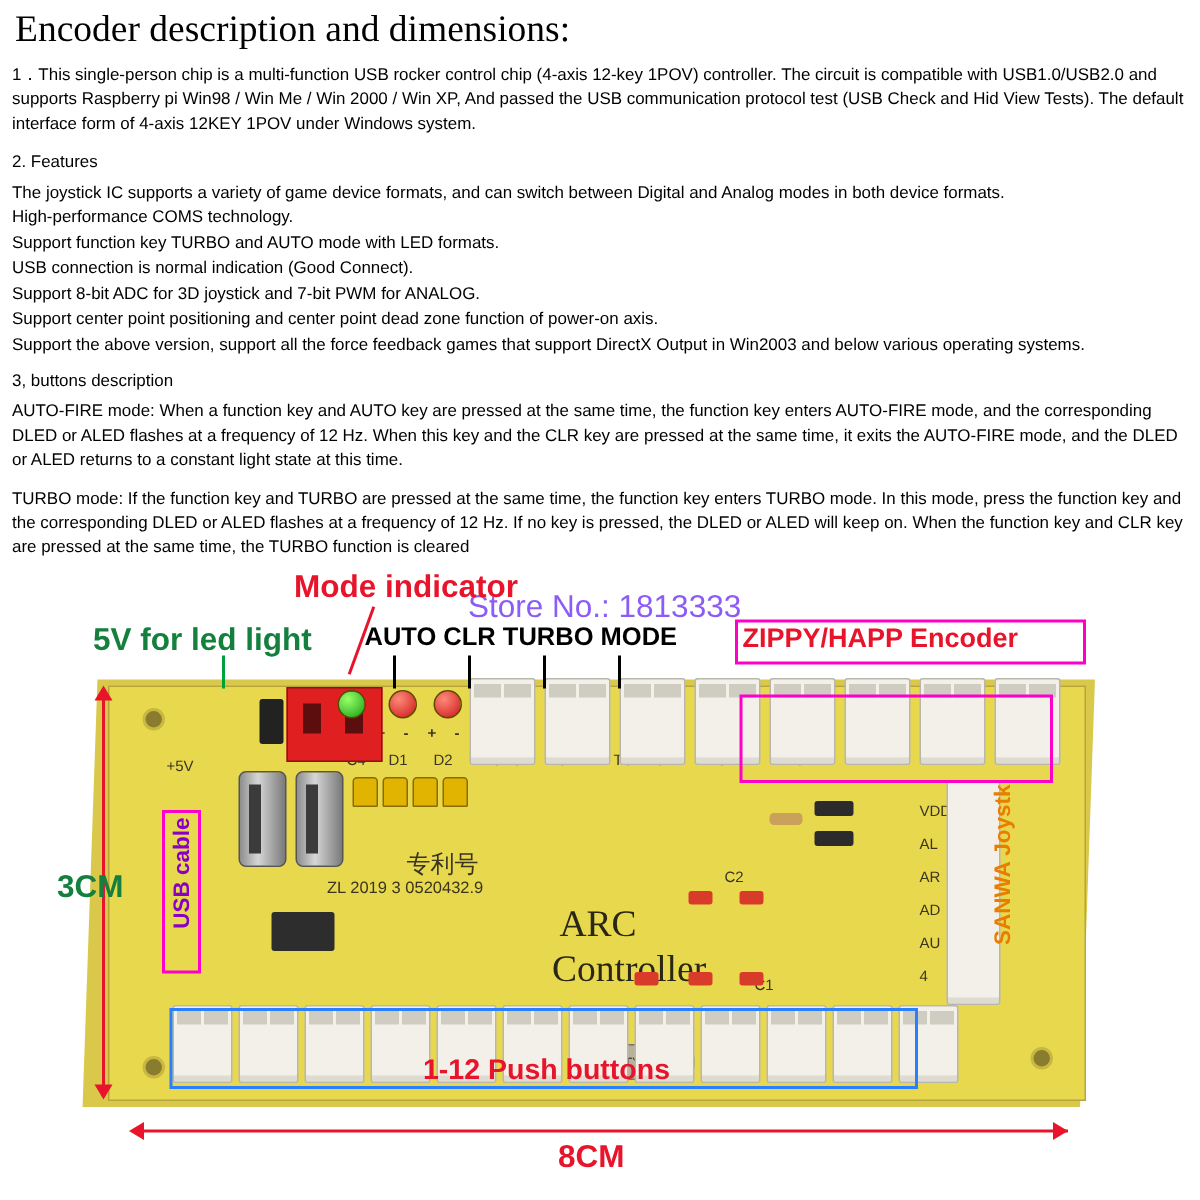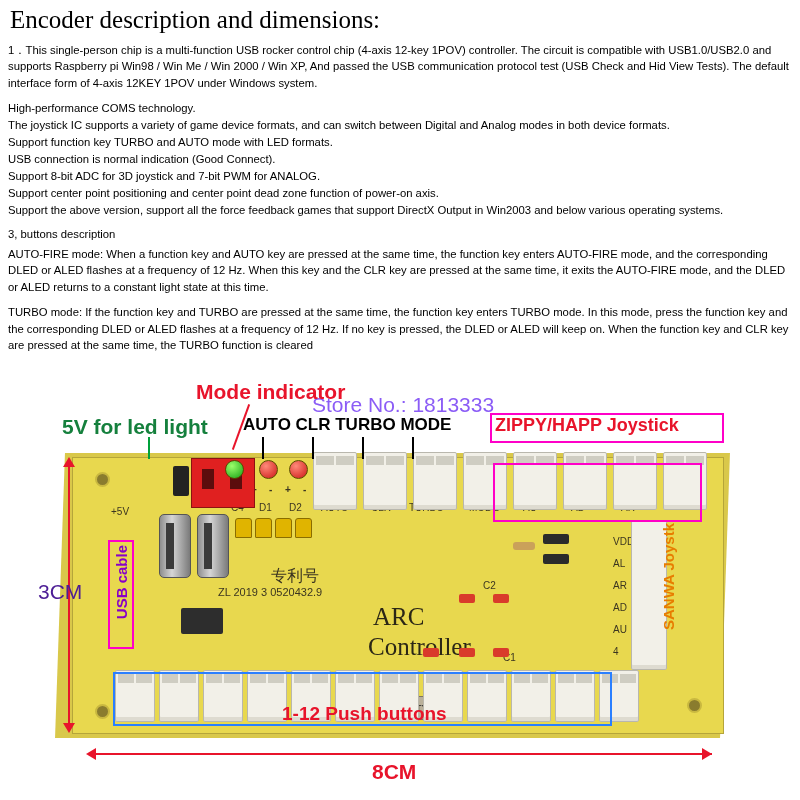--- a/index.html
+++ b/index.html
@@ -127,23 +127,23 @@
     left: 660px; top: 148px;
     color: #e87d00;
     font-size: 15px;
     font-weight: bold;
     writing-mode: vertical-rl;
     transform: rotate(180deg);
   }
   .anno-3cm {
     position: absolute;
     left: 38px; top: 205px;
-    color: #4c1d95;
+    color: #15803d;
     font-size: 21px;
-    font-weight: normal;
+    font-weight: bold;
   }
   .anno-8cm {
     position: absolute;
     left: 372px; top: 385px;
     color: #e8142b;
     font-size: 21px;
     font-weight: bold;
   }
   .anno-push {
     position: absolute;
@@ -367,23 +367,24 @@
 </style>
 </head>
 <body>
 
 <div class="page">
 
   <div class="doc">
     <h1>Encoder description and dimensions:</h1>
     <p class="para">1．This single-person chip is a multi-function USB rocker control chip (4-axis 12-key 1POV) controller. The circuit is compatible with USB1.0/USB2.0 and supports  Raspberry pi Win98 / Win Me / Win 2000 / Win XP, And passed the USB communication protocol test (USB Check and Hid View Tests). The default interface form of 4-axis 12KEY 1POV under Windows system.</p>
 
+    <div class="head">2. Features</div>
     <div class="lines">
+      <div>The joystick IC supports a variety of game device formats, and can switch between Digital and Analog modes in both device formats.</div>
       <div>High-performance COMS technology.</div>
-      <div>The joystick IC supports a variety of game device formats, and can switch between Digital and Analog modes in both device formats.</div>
       <div>Support function key TURBO and AUTO mode with LED formats.</div>
       <div>USB connection is normal indication (Good Connect).</div>
       <div>Support 8-bit ADC for 3D joystick and 7-bit PWM for ANALOG.</div>
       <div>Support center point positioning and center point dead zone function of power-on axis.</div>
       <div>Support the above version, support all the force feedback games that support DirectX Output in Win2003 and below various operating systems.</div>
     </div>
 
     <div class="sec-gap"></div>
     <div class="head">3, buttons description</div>
     <p class="para">AUTO-FIRE mode: When a function key and AUTO key are pressed at the same time, the function key enters AUTO-FIRE mode, and the corresponding DLED or ALED flashes at a frequency of 12 Hz. When this key and the CLR key are pressed at the same time, it exits the AUTO-FIRE mode, and the DLED or ALED returns to a constant light state at this time.</p>
@@ -584,21 +585,21 @@
           <div class="pins">
             <i></i>
             <i></i>
           </div>
         </div>
     </div>
 
     <div class="anno anno-modeind">Mode indicator</div>
     <div class="anno anno-5v">5V for  led light</div>
     <div class="zippy-box"></div>
-    <div class="anno anno-zippy">ZIPPY/HAPP Joystick</div>
+    <div class="anno anno-zippy">ZIPPY/HAPP Encoder</div>
     <div class="zippy-box2"></div>
     <div class="anno-top-labels">AUTO   CLR   TURBO   MODE</div>
 
     <div class="usb-box"></div>
     <div class="anno-usbcable">USB cable</div>
     <div class="anno-sanwa">SANWA Joystk</div>
 
     <div class="push-box"></div>
     <div class="anno anno-push">1-12 Push buttons</div>
 

